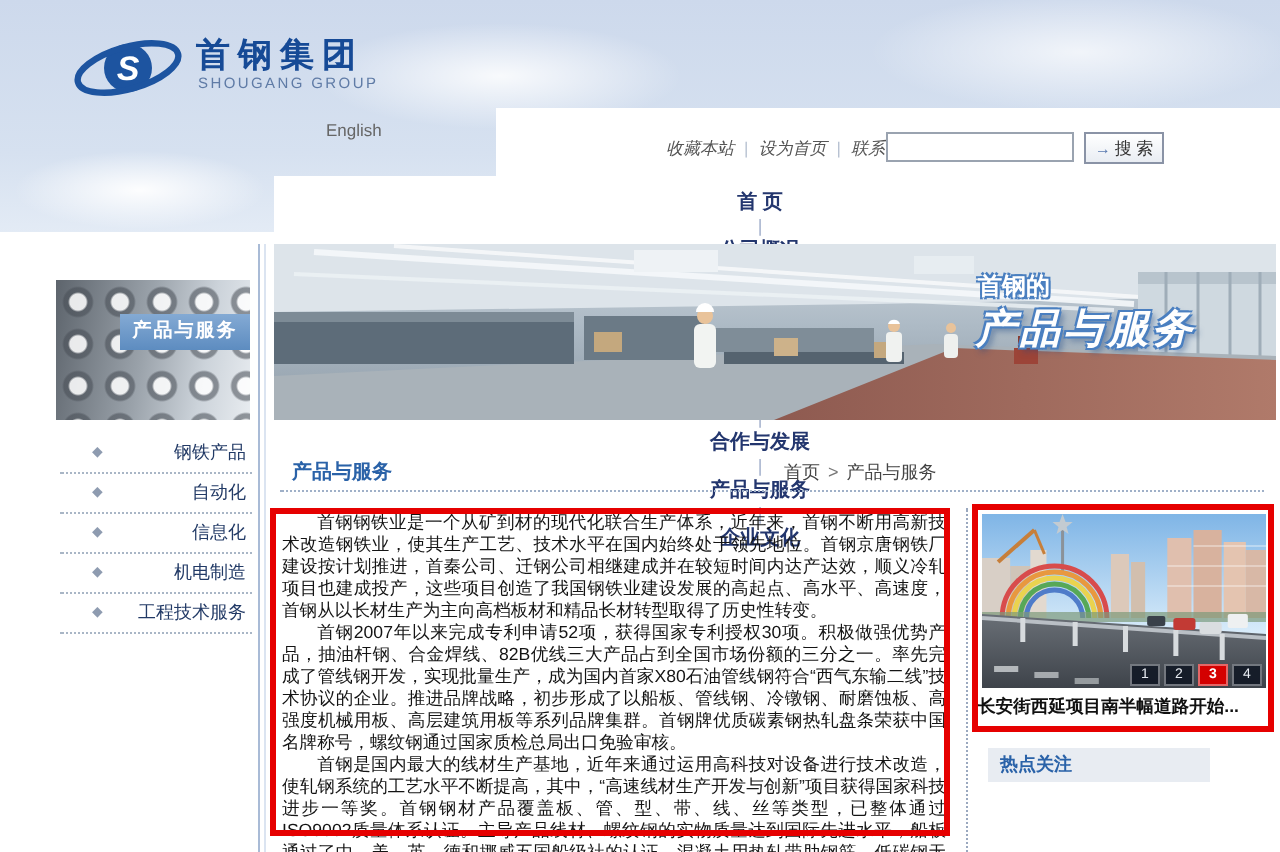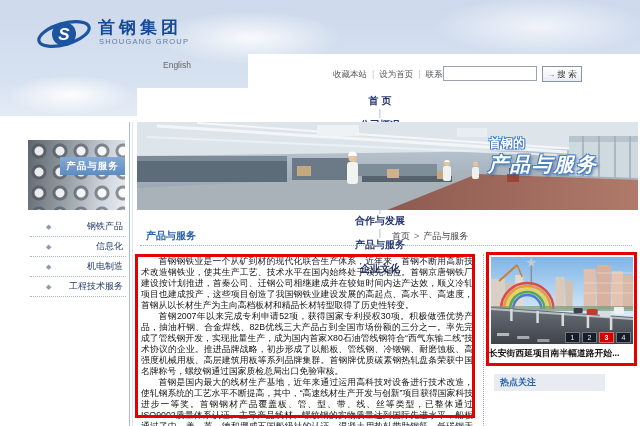--- a/index.html
+++ b/index.html
@@ -24,21 +24,21 @@
 
   
   .logo { position:absolute; left:36px; top:12px; width:180px; height:48px; cursor:pointer; }
   .logo-icon { position:absolute; left:0; top:2px; }
   .logo-cn { position:absolute; left:62px; top:4px; font-size:17px; font-weight:bold; color:#164a96; letter-spacing:4px; white-space:nowrap; }
   .logo-en { position:absolute; left:63px; top:25px; font-size:7.5px; color:#5f7ba6; letter-spacing:1.2px; white-space:nowrap; }
 
   
   .english { position:absolute; left:163px; top:60px; font-size:8.5px; color:#666; cursor:pointer; }
   .top-links { position:absolute; left:333px; top:69px; font-size:8.5px; color:#555; white-space:nowrap; }
-  .top-links .lnk { cursor:pointer; }
+  .top-links .lnk { cursor:pointer;font-style:italic; }
   .top-links .sep { color:#b8c2d2; margin:0 5px; }
   .search-input { position:absolute; left:443px; top:66px; width:94px; height:15px; border:1px solid #9aa3b0; background:#fff; font-size:9px; padding:0 3px; outline:none; }
   .search-btn { position:absolute; left:542px; top:66px; width:40px; height:16px; border:1px solid #8a93a6; background:linear-gradient(180deg,#ffffff,#e9edf3); font-size:8.5px; color:#333; cursor:pointer; font-family:Liberation Sans, sans-serif; line-height:13px; padding:0; white-space:nowrap; }
   .search-btn .arrow { color:#5a7ab0; margin-right:2px; font-size:8px; }
 
   
   .nav { position:absolute; left:168px; top:94px; width:424px; height:16px; display:flex; justify-content:space-between; align-items:center; font-size:10px; font-weight:bold; color:#23366e; white-space:nowrap;flex-direction:column; }
   .nav-item { cursor:pointer; }
   .nav-sep { color:#a3b0cc; font-weight:normal; font-size:9px; }
 
@@ -185,20 +185,21 @@
       <rect x="372" y="46" width="3" height="6" fill="#8a3b30"></rect>
     </svg>
     <div class="banner-t1">首钢的</div>
     <div class="banner-t2">产品与服务</div>
   </div>
 
   <div class="side-img"></div>
   <div class="side-label">产品与服务</div>
   <ul class="side-menu">
     <li class="side-item"><span class="bullet">◆</span><span>钢铁产品</span></li>
+    <li class="side-item"><span class="bullet">◆</span><span>自动化</span></li>
     <li class="side-item"><span class="bullet">◆</span><span>信息化</span></li>
     <li class="side-item"><span class="bullet">◆</span><span>机电制造</span></li>
     <li class="side-item"><span class="bullet">◆</span><span>工程技术服务</span></li>
   </ul>
 
   <div class="vrule1"></div>
   <div class="vrule2"></div>
 
   <div class="section-title">产品与服务</div>
   <div class="breadcrumb">

